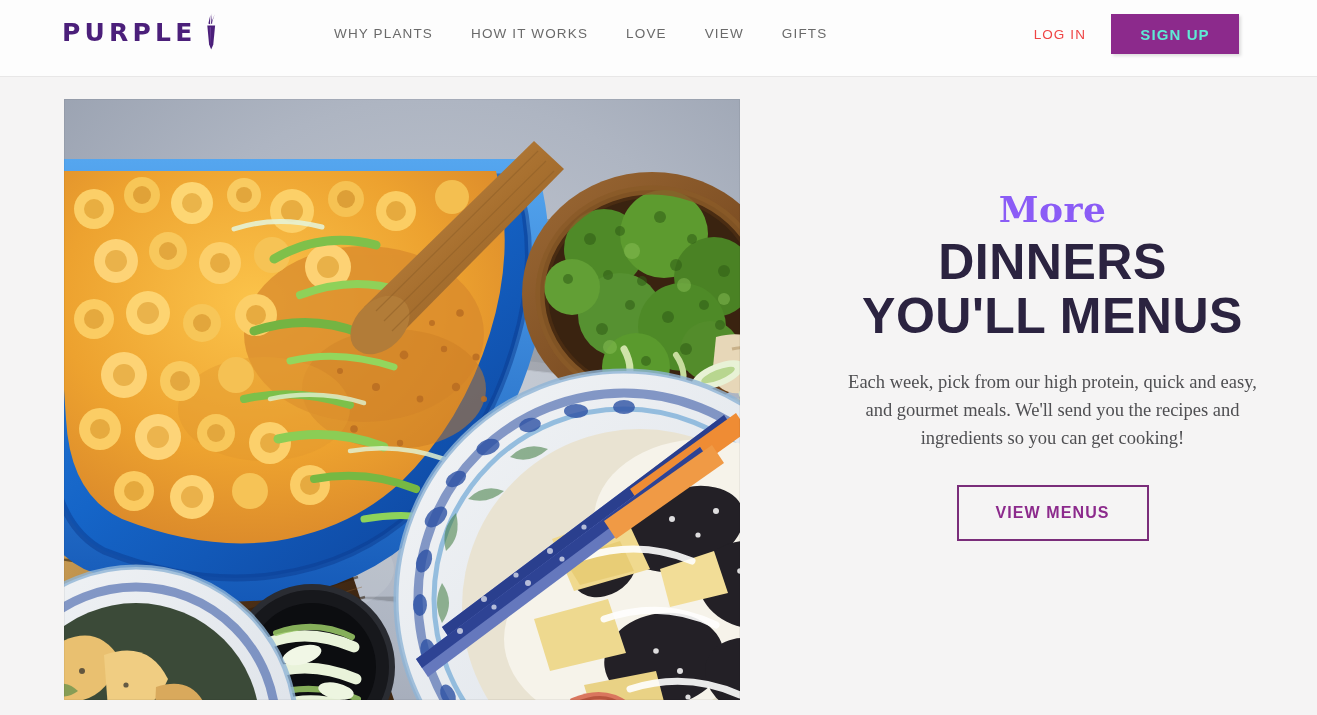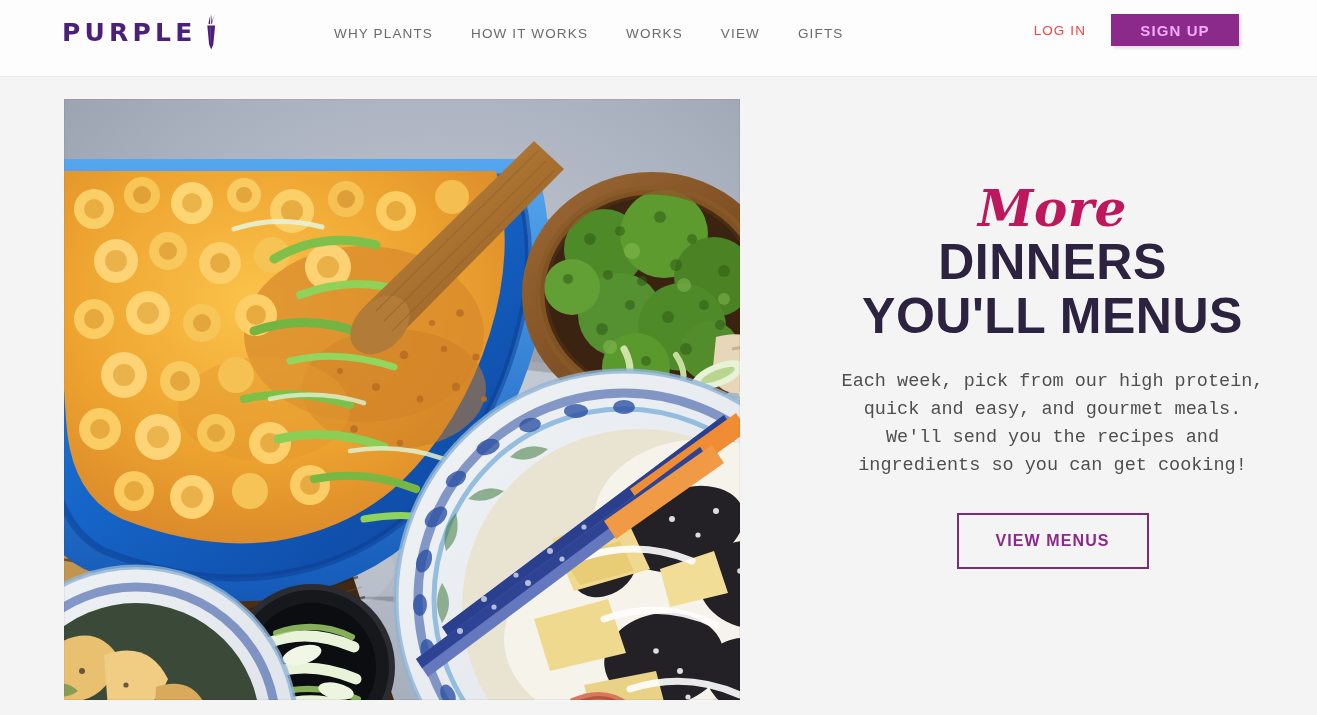--- a/index.html
+++ b/index.html
@@ -90,23 +90,23 @@
     text-decoration: none;
     cursor: pointer;
     margin-right: 25px;
     white-space: nowrap;
   }
   .signup-btn {
     display: inline-flex;
     align-items: center;
     justify-content: center;
     width: 128px;
-    height: 32px;
+    height: 40px;
     background: #8c2a8c;
-    color: #f0abfc;
+    color: #5eead4;
     font-family: "Liberation Sans", sans-serif;
     font-size: 15px;
     font-weight: 700;
     letter-spacing: 1.1px;
     border: none;
     cursor: pointer;
     box-shadow: 2px 2px 3px rgba(0,0,0,0.13);
   }
 
   
@@ -131,39 +131,38 @@
 
   .hero-copy {
     position: absolute;
     left: 810px;
     top: 105px;
     width: 485px;
     text-align: center;
   }
   .eyebrow-script {
     font-family: "DejaVu Serif", serif;
-    font-style: italic;
     font-weight: 700;
-    font-size: 50px;
-    color: #be185d;
+    font-size: 36px;
+    color: #8b5cf6;
     line-height: 52px;
     letter-spacing: 0.5px;
   }
   .hero-title {
     font-family: "Liberation Sans", sans-serif;
     font-weight: 700;
     font-size: 50px;
     line-height: 54px;
     letter-spacing: 0.5px;
     color: #2b2340;
   }
   .hero-title .l2 { display: block; }
   .hero-body {
     margin-top: 25px;
-    font-family: Liberation Mono, monospace;
+    font-family: Liberation Serif, serif;
     font-size: 18.5px;
     line-height: 28px;
     color: #4f4f52;
     padding: 0 24px;
   }
   .view-menus-btn {
     display: inline-flex;
     align-items: center;
     justify-content: center;
     margin-top: 33px;
@@ -195,21 +194,21 @@
           <path d="M12.6 0.5 L12.2 10.6 L13.2 10.6 Z" fill="#4b1f7a"></path>
           <path d="M8.3 12.5 L16.1 12.5 L14.3 31.5 L12.2 36.4 L10.1 31.5 Z" fill="#4b1f7a"></path>
           <path d="M10.6 14.2 L11.9 14.2 L11.4 33.0 Z" fill="#7b4ba8" opacity="0.75"></path>
         </svg>
       </span>
     </div>
 
     <nav class="nav">
       <a class="nav-link">WHY PLANTS</a>
       <a class="nav-link">HOW IT WORKS</a>
-      <a class="nav-link">WORKS</a>
+      <a class="nav-link">LOVE</a>
       <a class="nav-link">VIEW</a>
       <a class="nav-link">GIFTS</a>
     </nav>
 
     <div class="header-right">
       <a class="login-link">LOG IN</a>
       <button class="signup-btn">SIGN UP</button>
     </div>
 
   </div>

